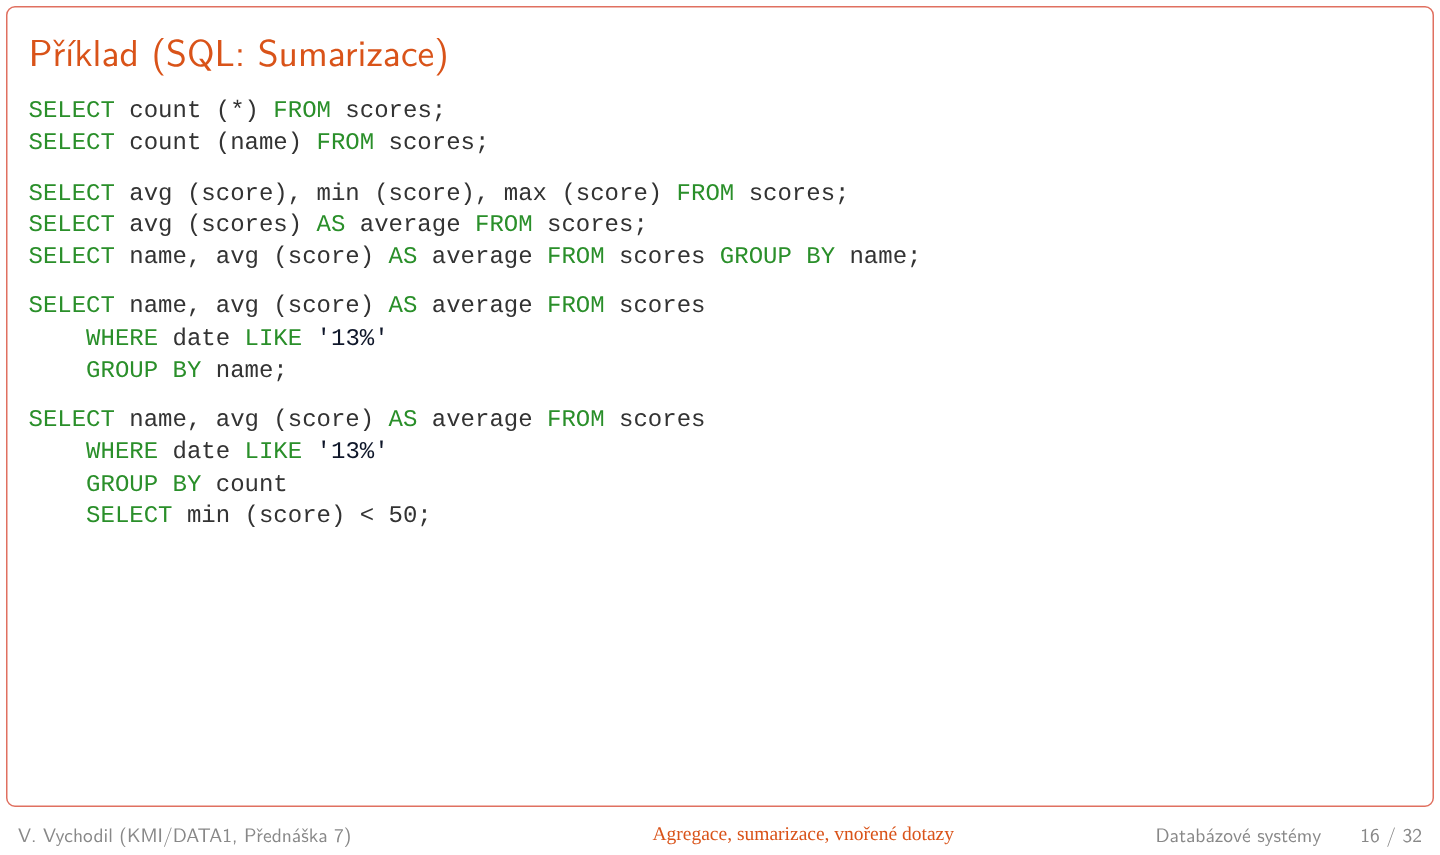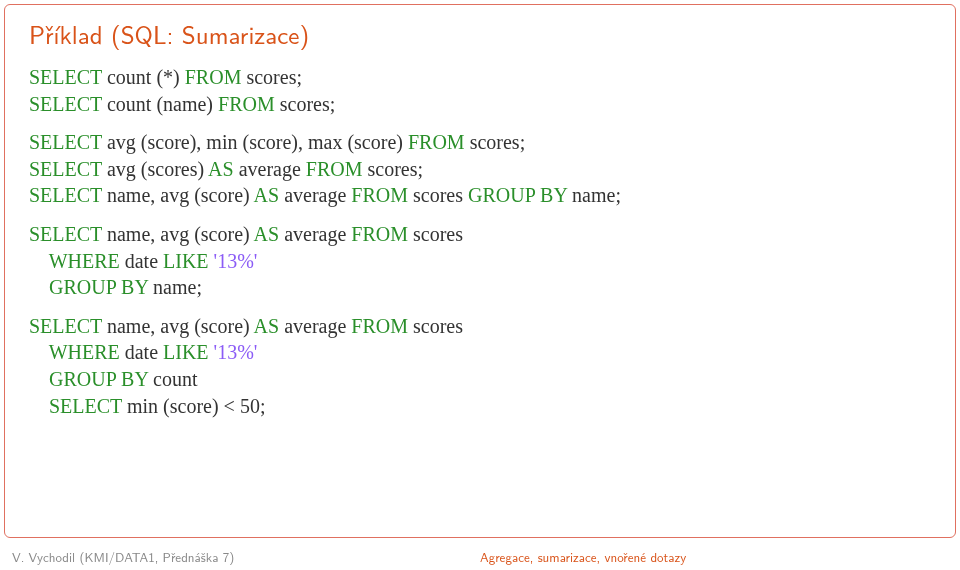--- a/index.html
+++ b/index.html
@@ -13,54 +13,54 @@
     overflow: hidden;
   }
   .slide-frame {
     position: absolute;
     top: 4px;
     left: 4px;
     right: 4px;
     bottom: 32px;
     border: 1px solid #e07060;
     border-radius: 6px;
-    padding: 10px 18px 6px 24px;
+    padding: 10px 18px 6px 14px;
     box-sizing: border-box;
   }
   .title {
     color: #d95319;
     font-size: 25px;
     margin: 0 0 12px 0;
     font-weight: normal;
   }
   .code-block {
-    font-family: Liberation Serif, serif;
-    font-size: 20px;
+    font-family: Liberation Mono, monospace;
+    font-size: 16px;
     line-height: 1.33;
     color: #333333;
     white-space: pre;
     margin-bottom: 12px;
   }
   .code-block:last-of-type { margin-bottom: 0; }
   .kw { color: #2a8f2a; }
-  .str { color: #8b5cf6; }
+  .str { color: #0f172a; }
   .footline {
     position: absolute;
     bottom: 0;
     left: 0;
     right: 0;
     height: 28px;
     display: flex;
     align-items: center;
     font-size: 13px;
     padding: 0 12px;
     box-sizing: border-box;
   }
   .footline .author { color: #888; flex: 1; text-align: left; }
-  .footline .center { color: #d95319; flex: 1; text-align: left; }
+  .footline .center { color: #d95319; flex: 1; text-align: right; font-family: Liberation Serif, serif; }
   .footline .pagenum { color: #888; flex: 1; text-align: right; }
 </style>
 </head>
 <body>
 
 <div class="slide-frame">
   <h1 class="title">Příklad (SQL: Sumarizace)</h1>
 
   <div class="code-block"><span class="kw">SELECT</span><span> count (*) </span><span class="kw">FROM</span><span> scores;</span>
 <span class="kw">SELECT</span><span> count (name) </span><span class="kw">FROM</span><span> scores;</span></div>
@@ -75,13 +75,16 @@
 
   <div class="code-block"><span class="kw">SELECT</span><span> name, avg (score) </span><span class="kw">AS</span><span> average </span><span class="kw">FROM</span><span> scores</span>
 <span>    </span><span class="kw">WHERE</span><span> date </span><span class="kw">LIKE</span><span> </span><span class="str">'13%'</span>
 <span>    </span><span class="kw">GROUP BY</span><span> count</span>
 <span>    </span><span class="kw">SELECT</span><span> min (score) &lt; 50;</span></div>
 </div>
 
 <div class="footline">
   <div class="author">V. Vychodil (KMI/DATA1, Přednáška 7)</div>
   <div class="center">Agregace, sumarizace, vnořené dotazy</div>
+  <div class="pagenum">
+    <span>Databázové systémy</span>&nbsp;&nbsp;&nbsp;&nbsp;<span>16 / 32</span>
+  </div>
 </div>
 
 </body></html>

